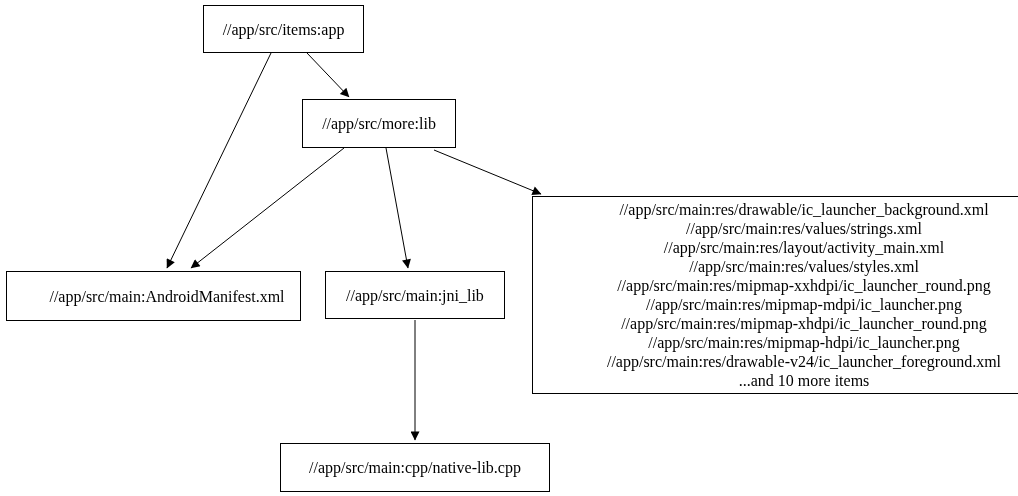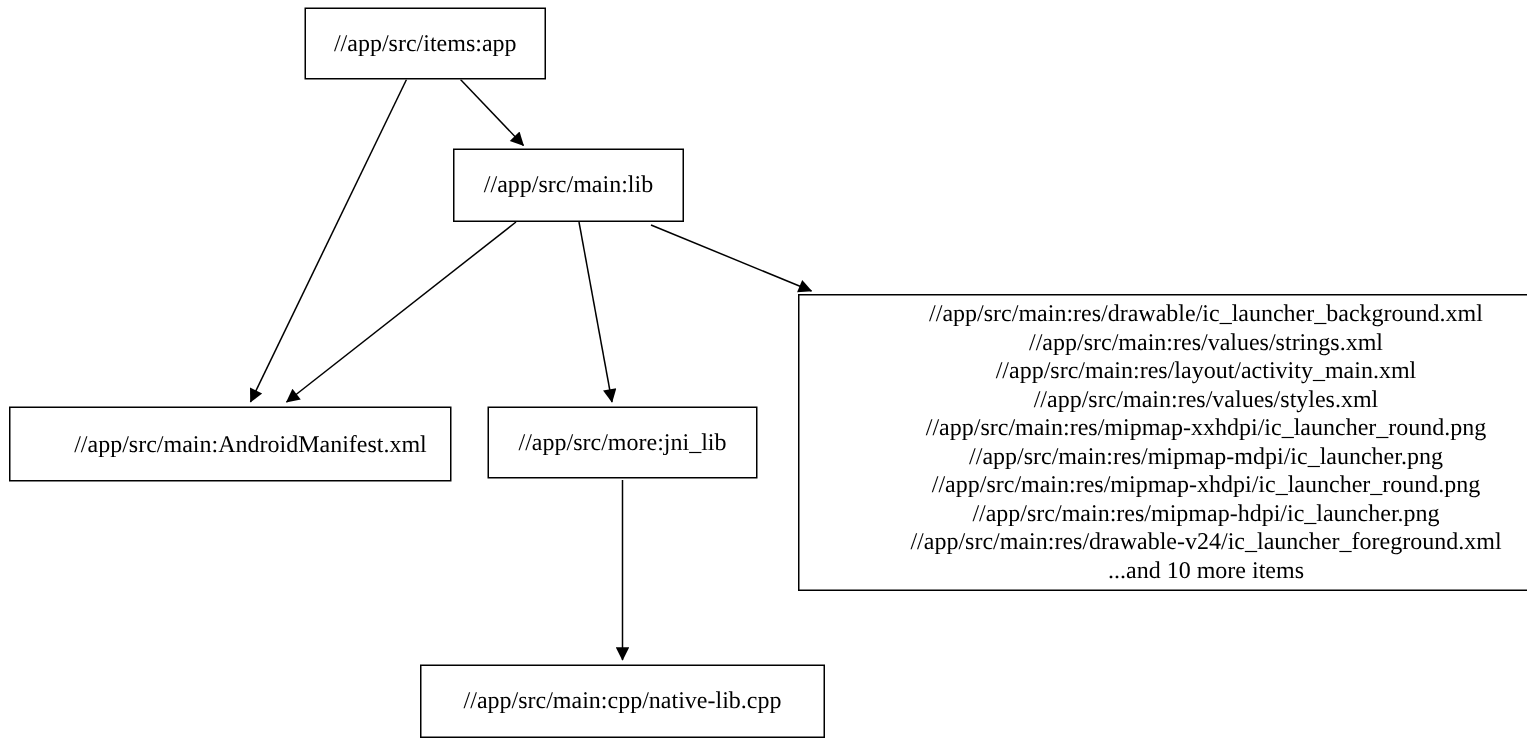--- a/index.html
+++ b/index.html
@@ -61,29 +61,29 @@
     <line x1="386" y1="148" x2="408" y2="268" stroke="#000000" stroke-width="1" marker-end="url(#arrowhead)"></line>
     <line x1="434" y1="150" x2="541" y2="194" stroke="#000000" stroke-width="1" marker-end="url(#arrowhead)"></line>
     <line x1="415" y1="320" x2="415" y2="440" stroke="#000000" stroke-width="1" marker-end="url(#arrowhead)"></line>
   </svg>
 
   <div class="node node-app">
     <span>//app/src/items:app</span>
   </div>
 
   <div class="node node-lib">
-    <span>//app/src/main:lib</span>
+    <span>//app/src/more:lib</span>
   </div>
 
   <div class="node node-manifest">
     <span>//app/src/main:AndroidManifest.xml</span>
   </div>
 
   <div class="node node-jni">
-    <span>//app/src/more:jni_lib</span>
+    <span>//app/src/main:jni_lib</span>
   </div>
 
   <div class="node node-res">
     <span>//app/src/main:res/drawable/ic_launcher_background.xml
 //app/src/main:res/values/strings.xml
 //app/src/main:res/layout/activity_main.xml
 //app/src/main:res/values/styles.xml
 //app/src/main:res/mipmap-xxhdpi/ic_launcher_round.png
 //app/src/main:res/mipmap-mdpi/ic_launcher.png
 //app/src/main:res/mipmap-xhdpi/ic_launcher_round.png

